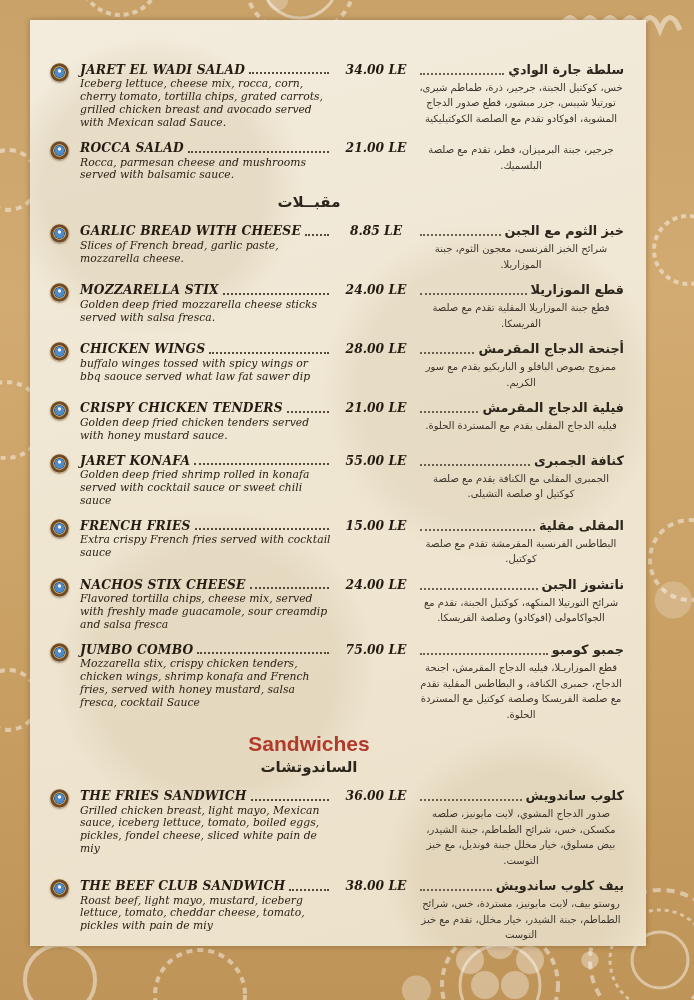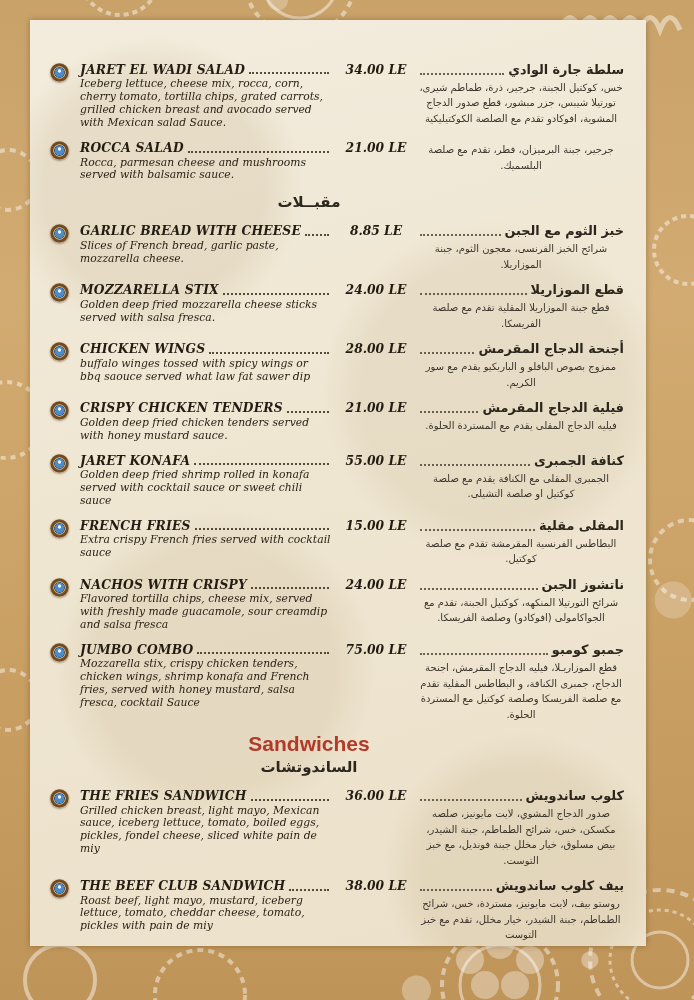--- a/index.html
+++ b/index.html
@@ -276,21 +276,21 @@
       <div class="ar-desc">البطاطس الفرنسية المقرمشة تقدم مع صلصة كوكتيل.</div>
     </div>
   </div>
 
   <div class="menu-item">
     <div class="bullet-col">
       <span class="bullet"></span>
     </div>
     <div class="en-col">
       <div class="en-name-row">
-        <span class="en-name">NACHOS WITH CRISPY</span>
+        <span class="en-name">NACHOS STIX CHEESE</span>
         <span class="dots"></span>
       </div>
       <div class="en-desc">Flavored tortilla chips, cheese mix, served with freshly made guacamole, sour creamdip and salsa fresca</div>
     </div>
     <div class="price-col">24.00  LE</div>
     <div class="ar-col">
       <div class="ar-name-row">
         <span class="ar-name">ناتشوز الجبن</span>
         <span class="ar-dots"></span>
       </div>

